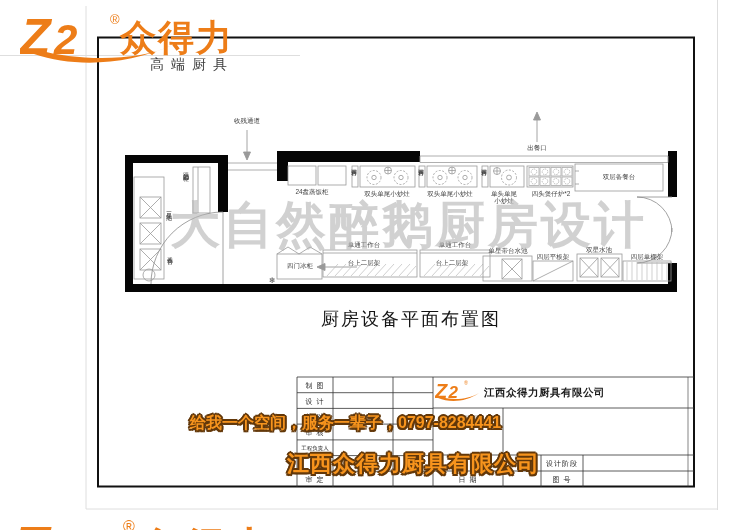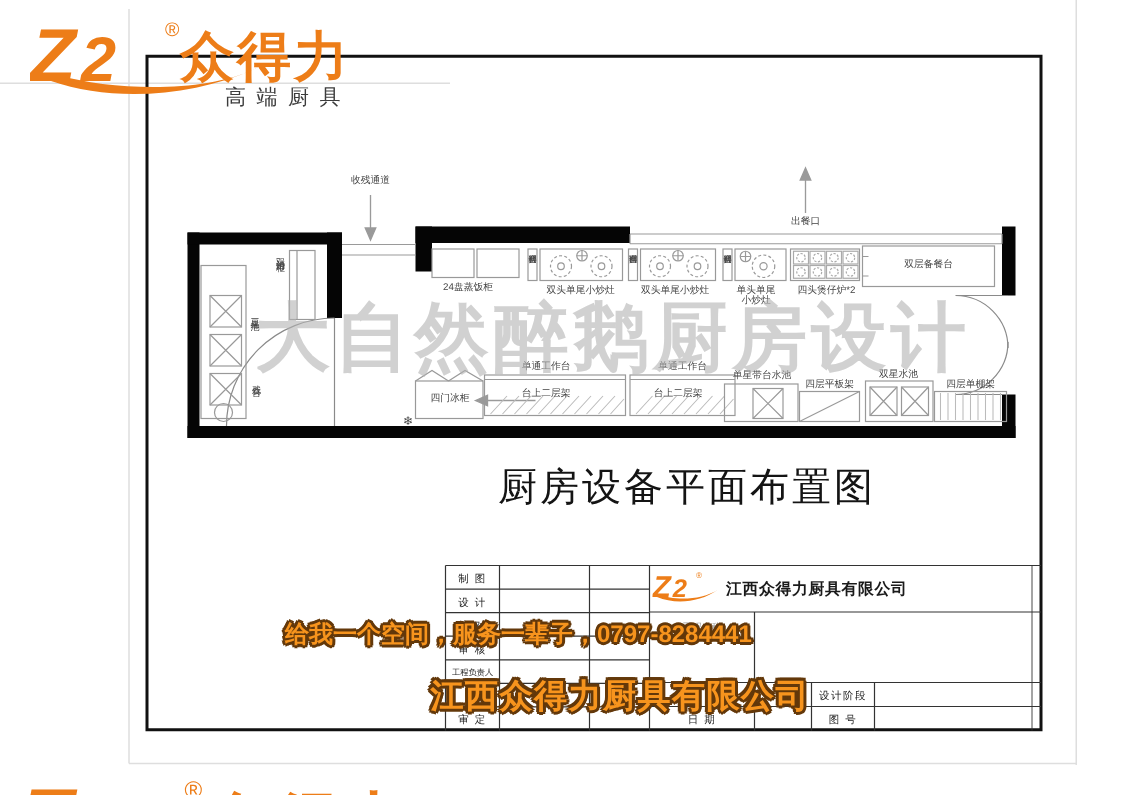--- a/index.html
+++ b/index.html
@@ -33,23 +33,22 @@
     font-family:"Liberation Serif", serif;
   }
   .watermark{
     position:absolute;left:170px;top:192px;z-index:7;
     font-size:50px;font-weight:bold;letter-spacing:3px;white-space:nowrap;
     color:#b3b3b3;opacity:.6;pointer-events:none;
     font-family:"Liberation Sans", sans-serif;
   }
   .drawing-title{
     position:absolute;left:411px;top:307px;transform:translateX(-50%);z-index:6;
-    font-size:26px;color:#141414;letter-spacing:2px;white-space:nowrap;
+    font-size:18px;color:#141414;letter-spacing:2px;white-space:nowrap;
     font-family:"Liberation Serif", serif;
-    margin-left:47px;
   }
   .overlay-line{
     position:absolute;z-index:10;font-weight:900;white-space:nowrap;
     color:#f7941d;
     text-shadow:
       2px 0 0 #63380a, -2px 0 0 #63380a, 0 2px 0 #63380a, 0 -2px 0 #63380a,
       1.5px 1.5px 0 #63380a, -1.5px 1.5px 0 #63380a,
       1.5px -1.5px 0 #63380a, -1.5px -1.5px 0 #63380a;
   }
   .overlay-1{left:190px;top:413px;font-size:16px;}

